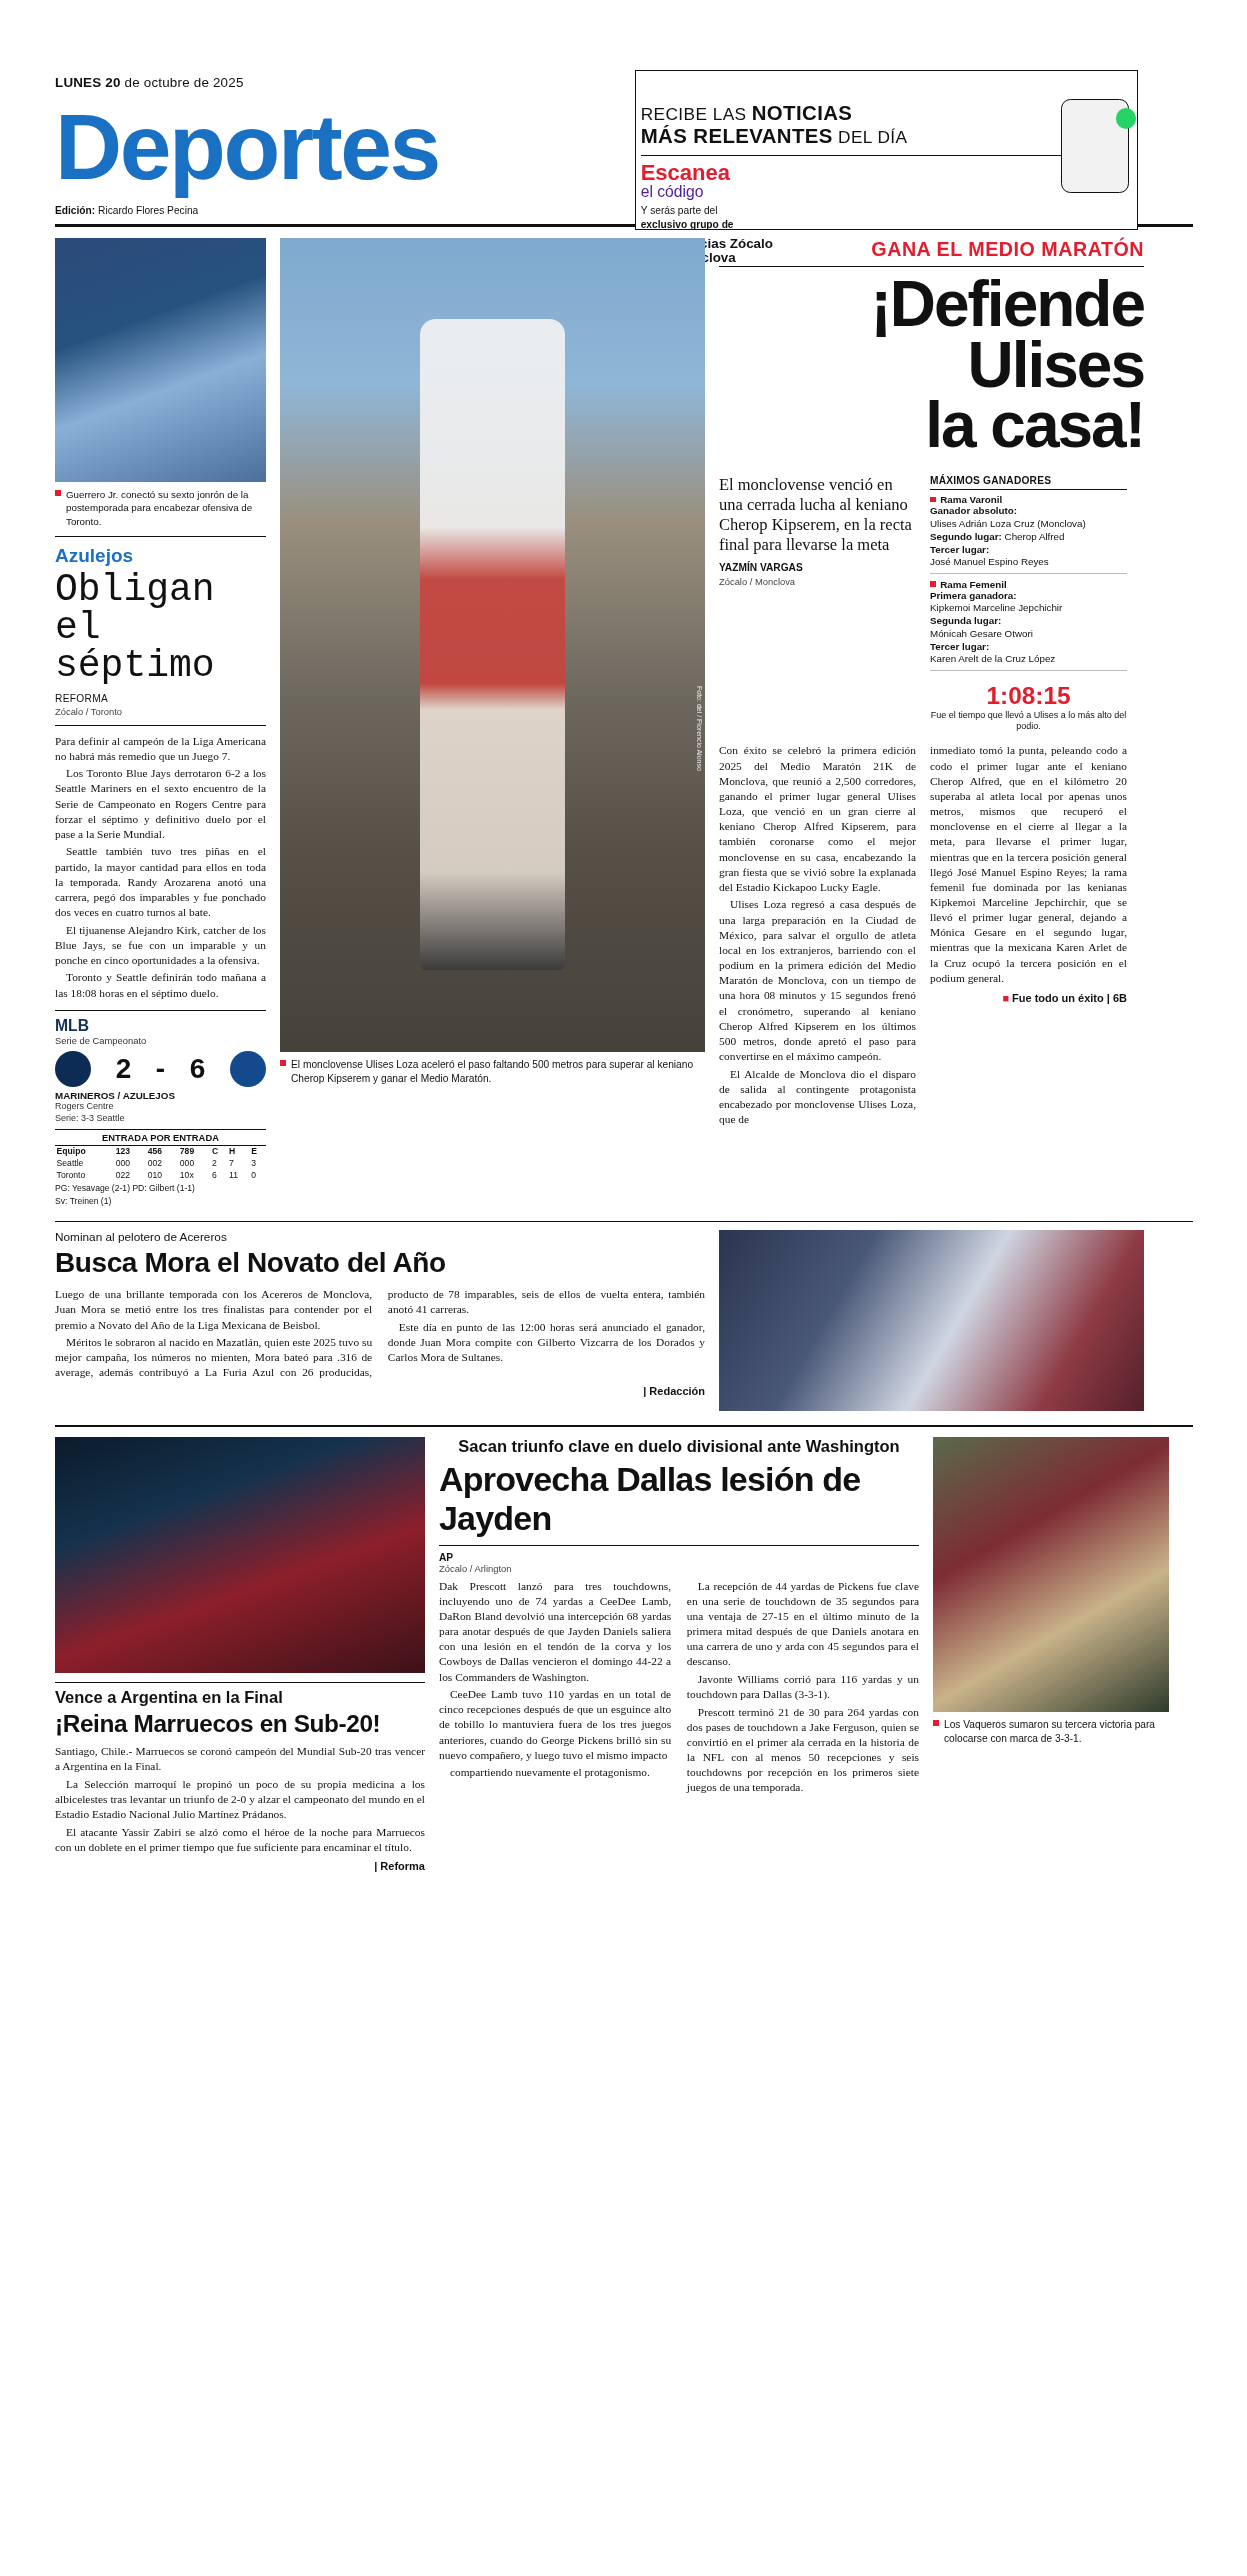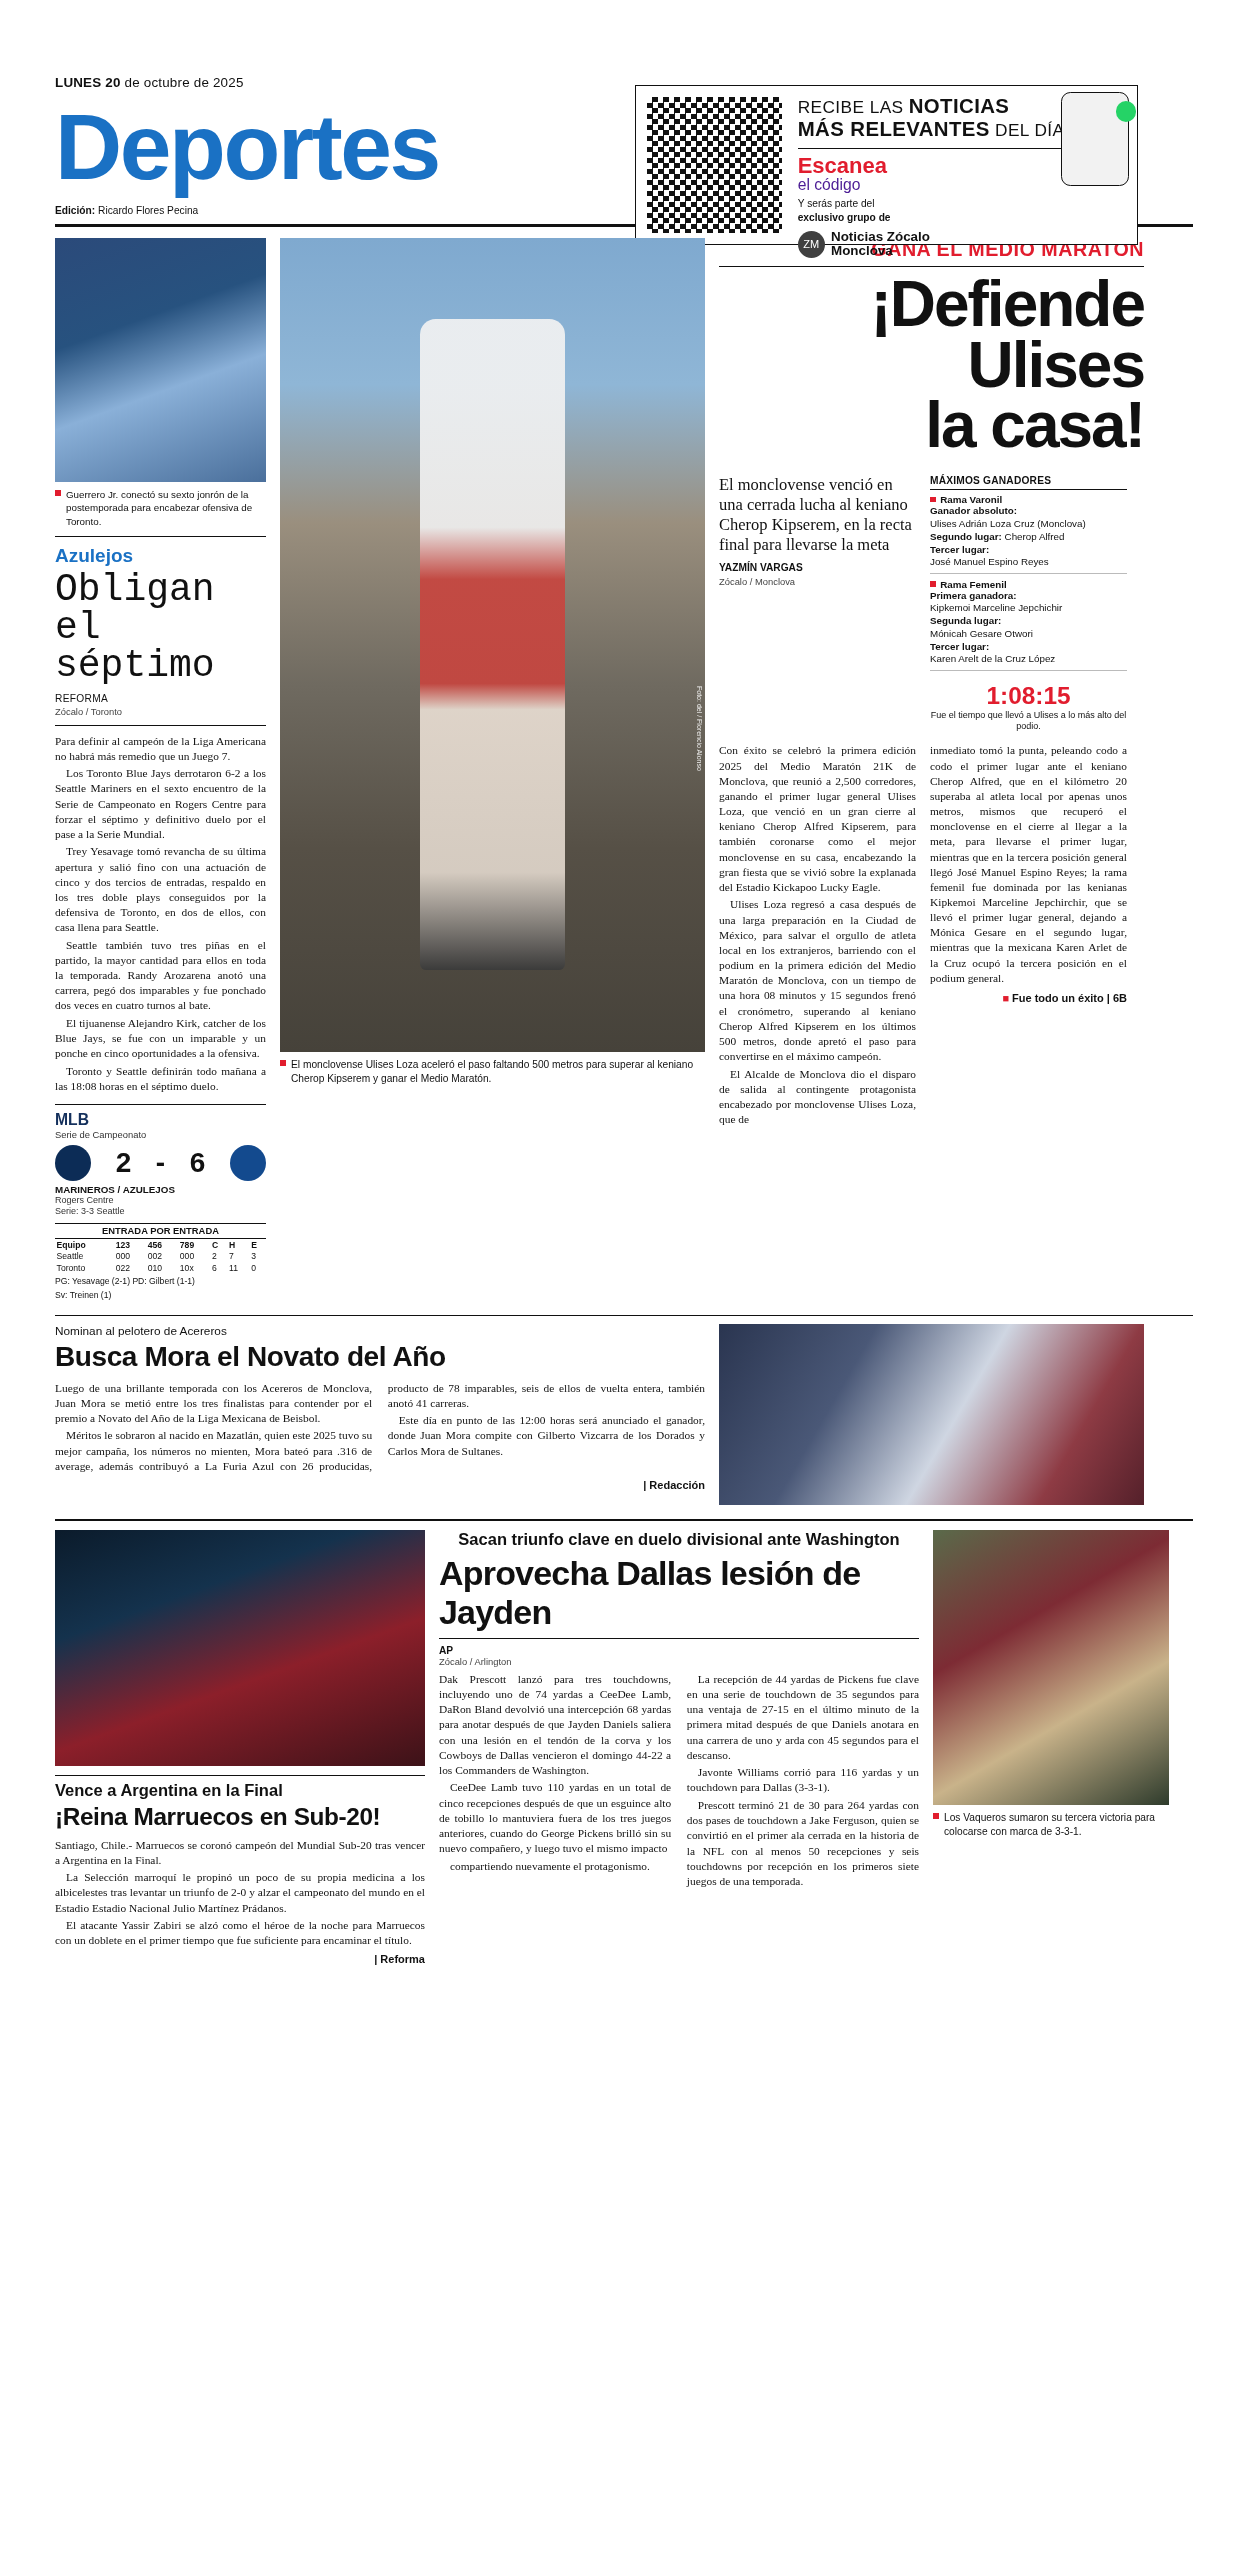--- a/index.html
+++ b/index.html
@@ -26,25 +26,26 @@
     letter-spacing:-2.4px;
     line-height:1;
     margin-top:11px;
   }
   .edicion { font-family:"Liberation Sans", sans-serif; font-size:10.2px; margin-top:11px; }
   .edicion b { font-weight:bold; }
   .masthead-rule { border-bottom:2.4px solid #111; margin-top:7.9px; }
 
   
   .promo {
-    position:absolute; right:55px; top:85px;
+    position:absolute; right:55px; top:70px;
     width:503px; height:160px;
     border:1.6px solid #111;
     background:#fff;
     display:flex;
+    flex-direction:column;
   }
   .promo-qr {
     width:157px; height:100%;
     padding:11px;
   }
   .qr-grid { width:100%; height:100%; background:
     repeating-conic-gradient(#111 0% 25%, #fff 0% 50%) 0 0/11px 11px; }
   .promo-right { flex:1; padding:9.4px 11px 7.9px 4.7px; position:relative; }
   .promo-line1 { font-family:"Liberation Sans", sans-serif; font-size:17.3px; letter-spacing:0.4px; }
   .promo-line1 b { font-weight:bold; font-size:20.4px; }
@@ -242,21 +243,20 @@
       <div class="caption">Guerrero Jr. conectó su sexto jonrón de la postemporada para encabezar ofensiva de Toronto.</div>
       <div class="rule-thin"></div>
       <div class="kicker-blue">Azulejos</div>
       <div class="headline-left">Obligan el séptimo</div>
       <div class="byline">REFORMA</div>
       <div class="byline-sub">Zócalo / Toronto</div>
       <div class="rule-thin"></div>
       <div class="body-text">
         <p class="first">Para definir al campeón de la Liga Americana no habrá más remedio que un Juego 7.</p>
         <p>Los Toronto Blue Jays derrotaron 6-2 a los Seattle Mariners en el sexto encuentro de la Serie de Campeonato en Rogers Centre para forzar el séptimo y definitivo duelo por el pase a la Serie Mundial.</p>
-        <p>Trey Yesavage tomó revancha de su última apertura y salió fino con una actuación de cinco y dos tercios de entradas, respaldo en los tres doble plays conseguidos por la defensiva de Toronto, en dos de ellos, con casa llena para Seattle.</p>
         <p>Seattle también tuvo tres piñas en el partido, la mayor cantidad para ellos en toda la temporada. Randy Arozarena anotó una carrera, pegó dos imparables y fue ponchado dos veces en cuatro turnos al bate.</p>
         <p>El tijuanense Alejandro Kirk, catcher de los Blue Jays, se fue con un imparable y un ponche en cinco oportunidades a la ofensiva.</p>
         <p>Toronto y Seattle definirán todo mañana a las 18:08 horas en el séptimo duelo.</p>
       </div>
 
       <div class="mlb-box">
         <div class="mlb-head">
           <div>
             <div class="mlb-logo">MLB</div>
             <div class="mlb-sub">Serie de Campeonato</div>

